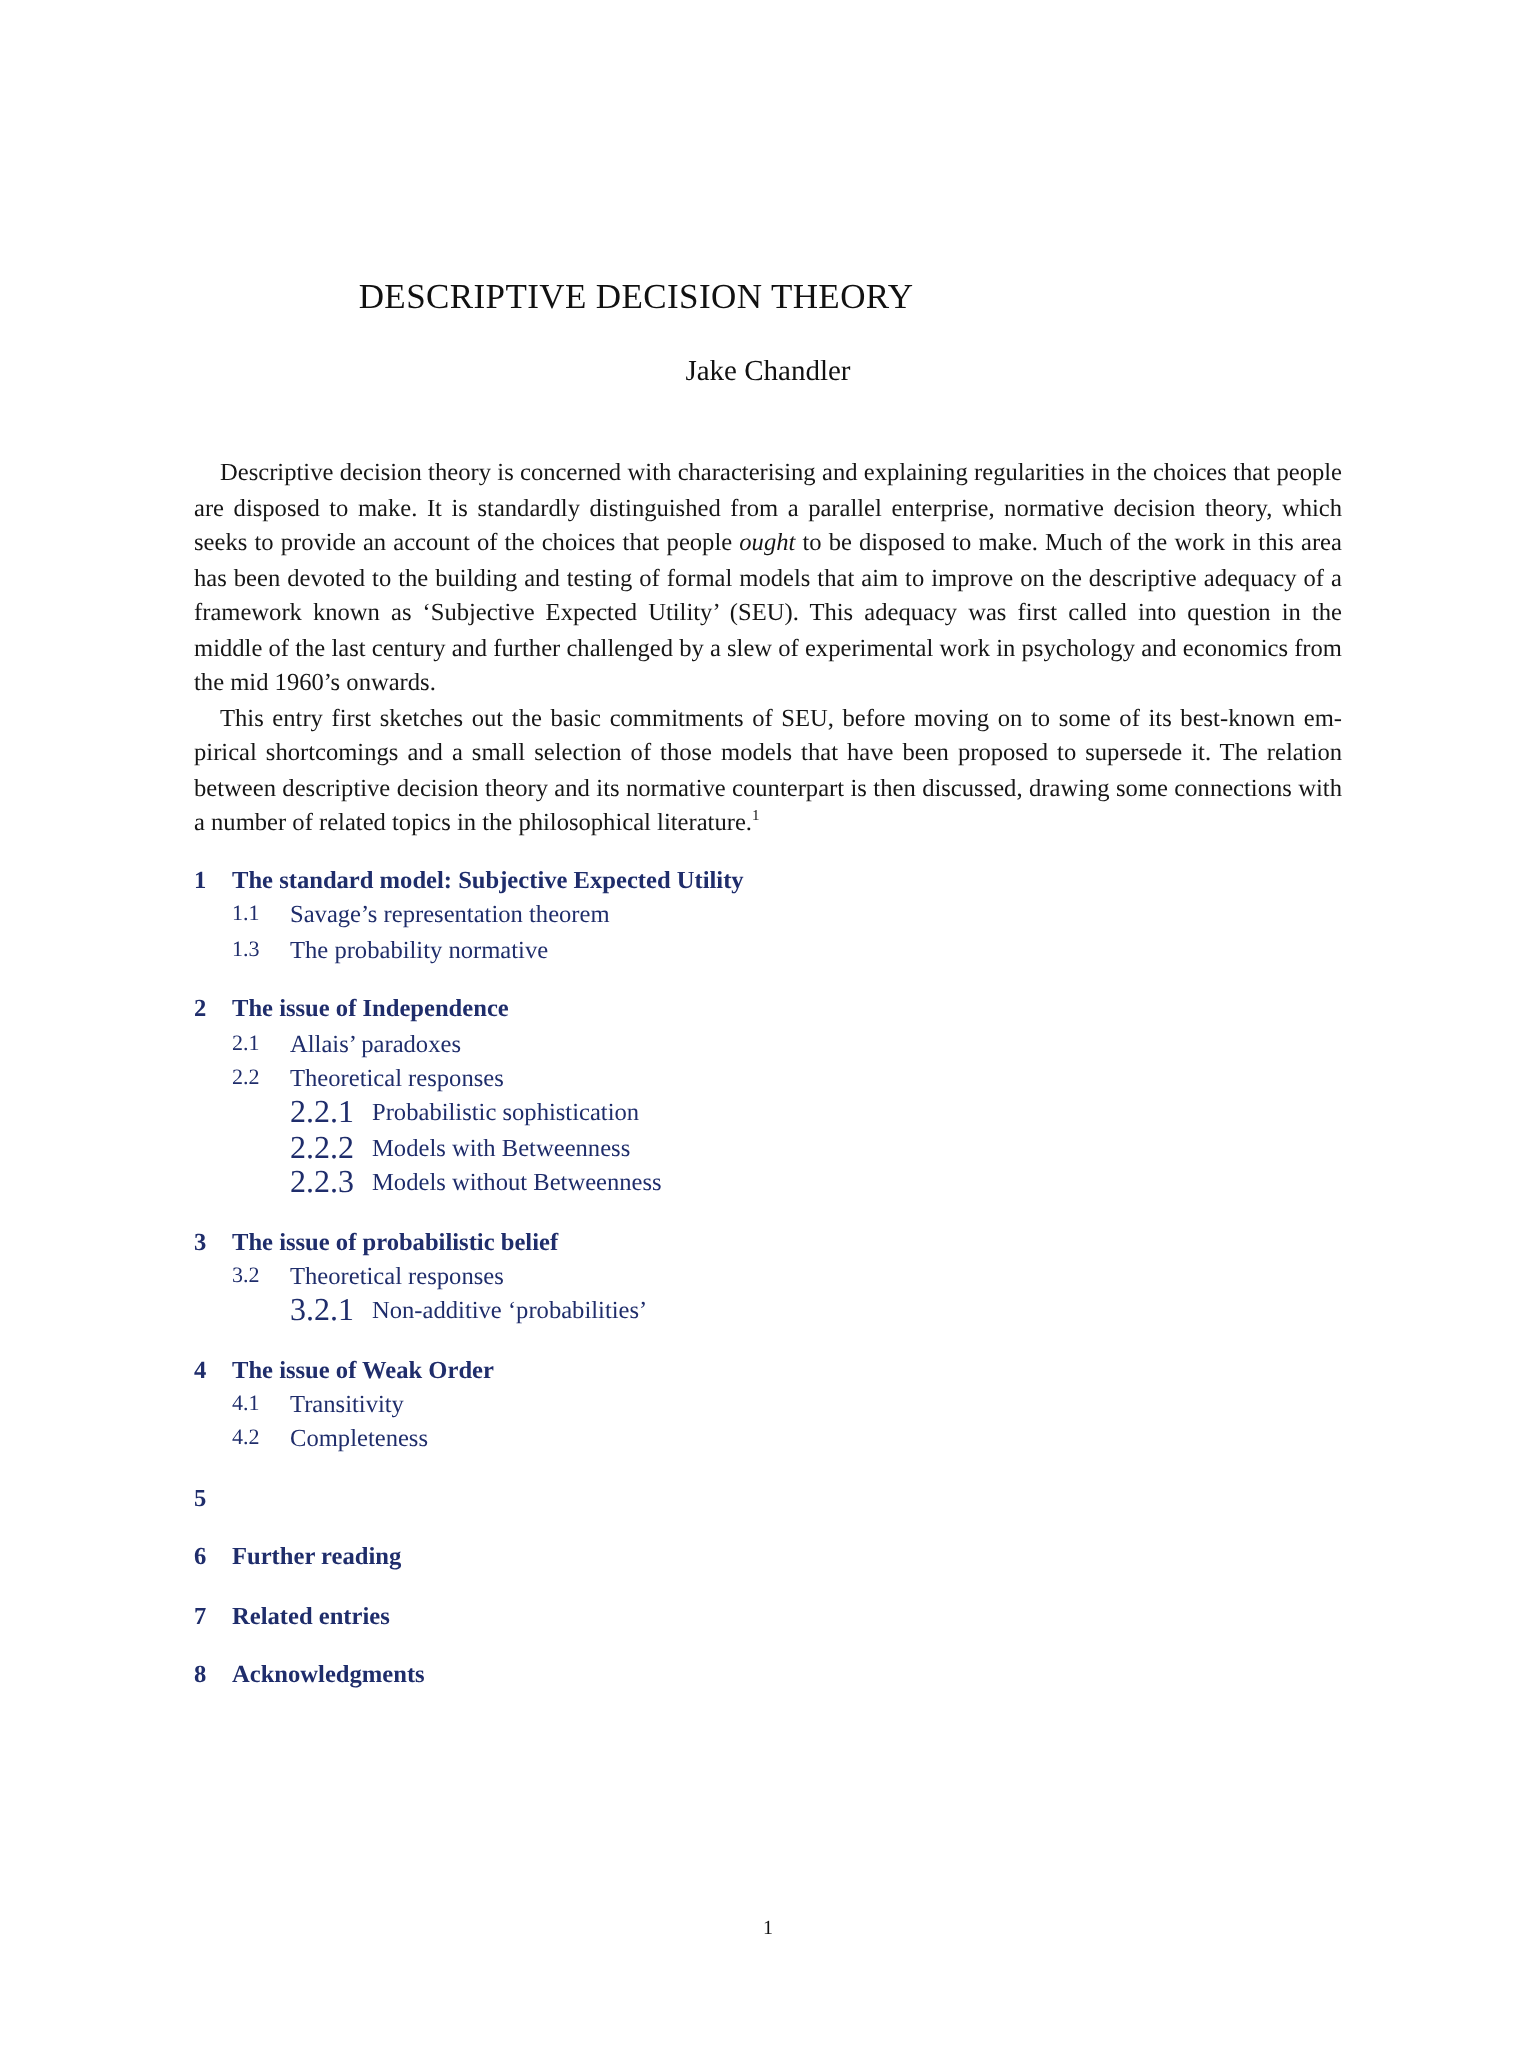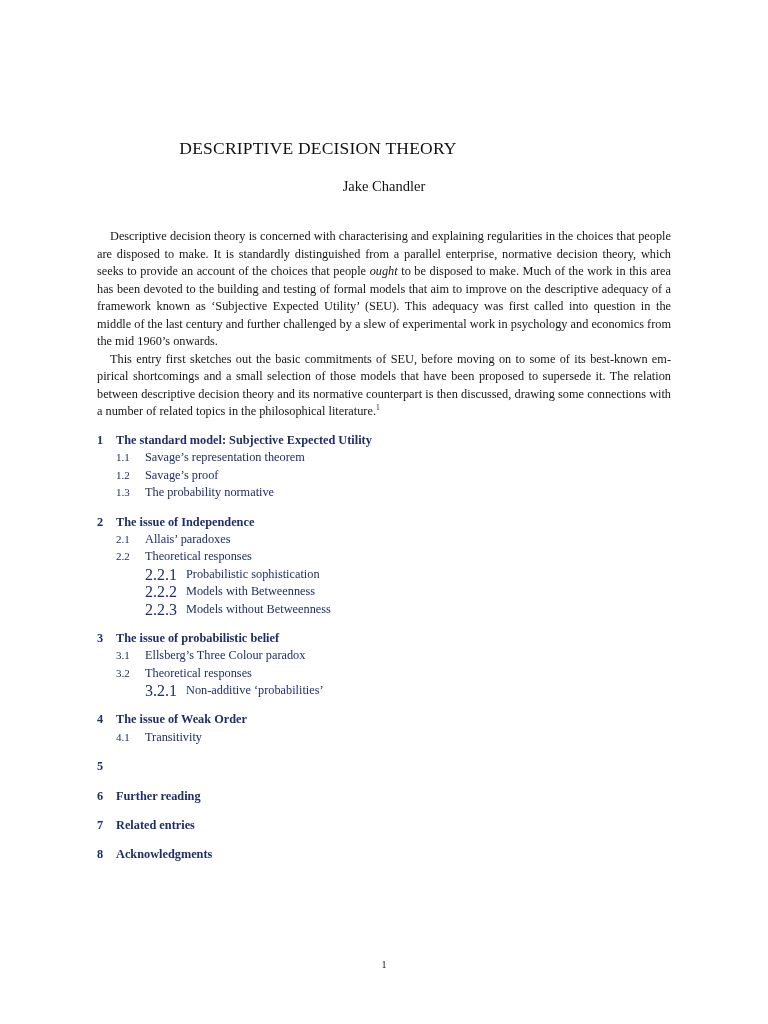--- a/index.html
+++ b/index.html
@@ -43,24 +43,20 @@
   <nav class="toc" id="toc">
       <div class="sec lvl1">
         <span class="num">1</span>
         <span class="lbl">The standard model: Subjective Expected Utility</span>
       </div>
       <div class="sec lvl2">
         <span class="num">1.1</span>
         <span class="lbl">Savage’s representation theorem</span>
       </div>
       <div class="sec lvl2">
-        <span class="num">1.2</span>
-        <span class="lbl">Savage’s proof</span>
-      </div>
-      <div class="sec lvl2">
         <span class="num">1.3</span>
         <span class="lbl">The probability normative</span>
       </div>
       <div class="gap"></div>
       <div class="sec lvl1">
         <span class="num">2</span>
         <span class="lbl">The issue of Independence</span>
       </div>
       <div class="sec lvl2">
         <span class="num">2.1</span>
@@ -81,39 +77,39 @@
       <div class="sec lvl3">
         <span class="num">2.2.3</span>
         <span class="lbl">Models without Betweenness</span>
       </div>
       <div class="gap"></div>
       <div class="sec lvl1">
         <span class="num">3</span>
         <span class="lbl">The issue of probabilistic belief</span>
       </div>
       <div class="sec lvl2">
-        <span class="num">3.1</span>
-        <span class="lbl">Ellsberg’s Three Colour paradox</span>
-      </div>
-      <div class="sec lvl2">
         <span class="num">3.2</span>
         <span class="lbl">Theoretical responses</span>
       </div>
       <div class="sec lvl3">
         <span class="num">3.2.1</span>
         <span class="lbl">Non-additive ‘probabilities’</span>
       </div>
       <div class="gap"></div>
       <div class="sec lvl1">
         <span class="num">4</span>
         <span class="lbl">The issue of Weak Order</span>
       </div>
       <div class="sec lvl2">
         <span class="num">4.1</span>
         <span class="lbl">Transitivity</span>
+      </div>
+      <div class="sec lvl2">
+        <span class="num">4.2</span>
+        <span class="lbl">Completeness</span>
       </div>
       <div class="gap"></div>
       <div class="sec lvl1">
         <span class="num">5</span>
       </div>
       <div class="gap"></div>
       <div class="sec lvl1">
         <span class="num">6</span>
         <span class="lbl">Further reading</span>
       </div>

